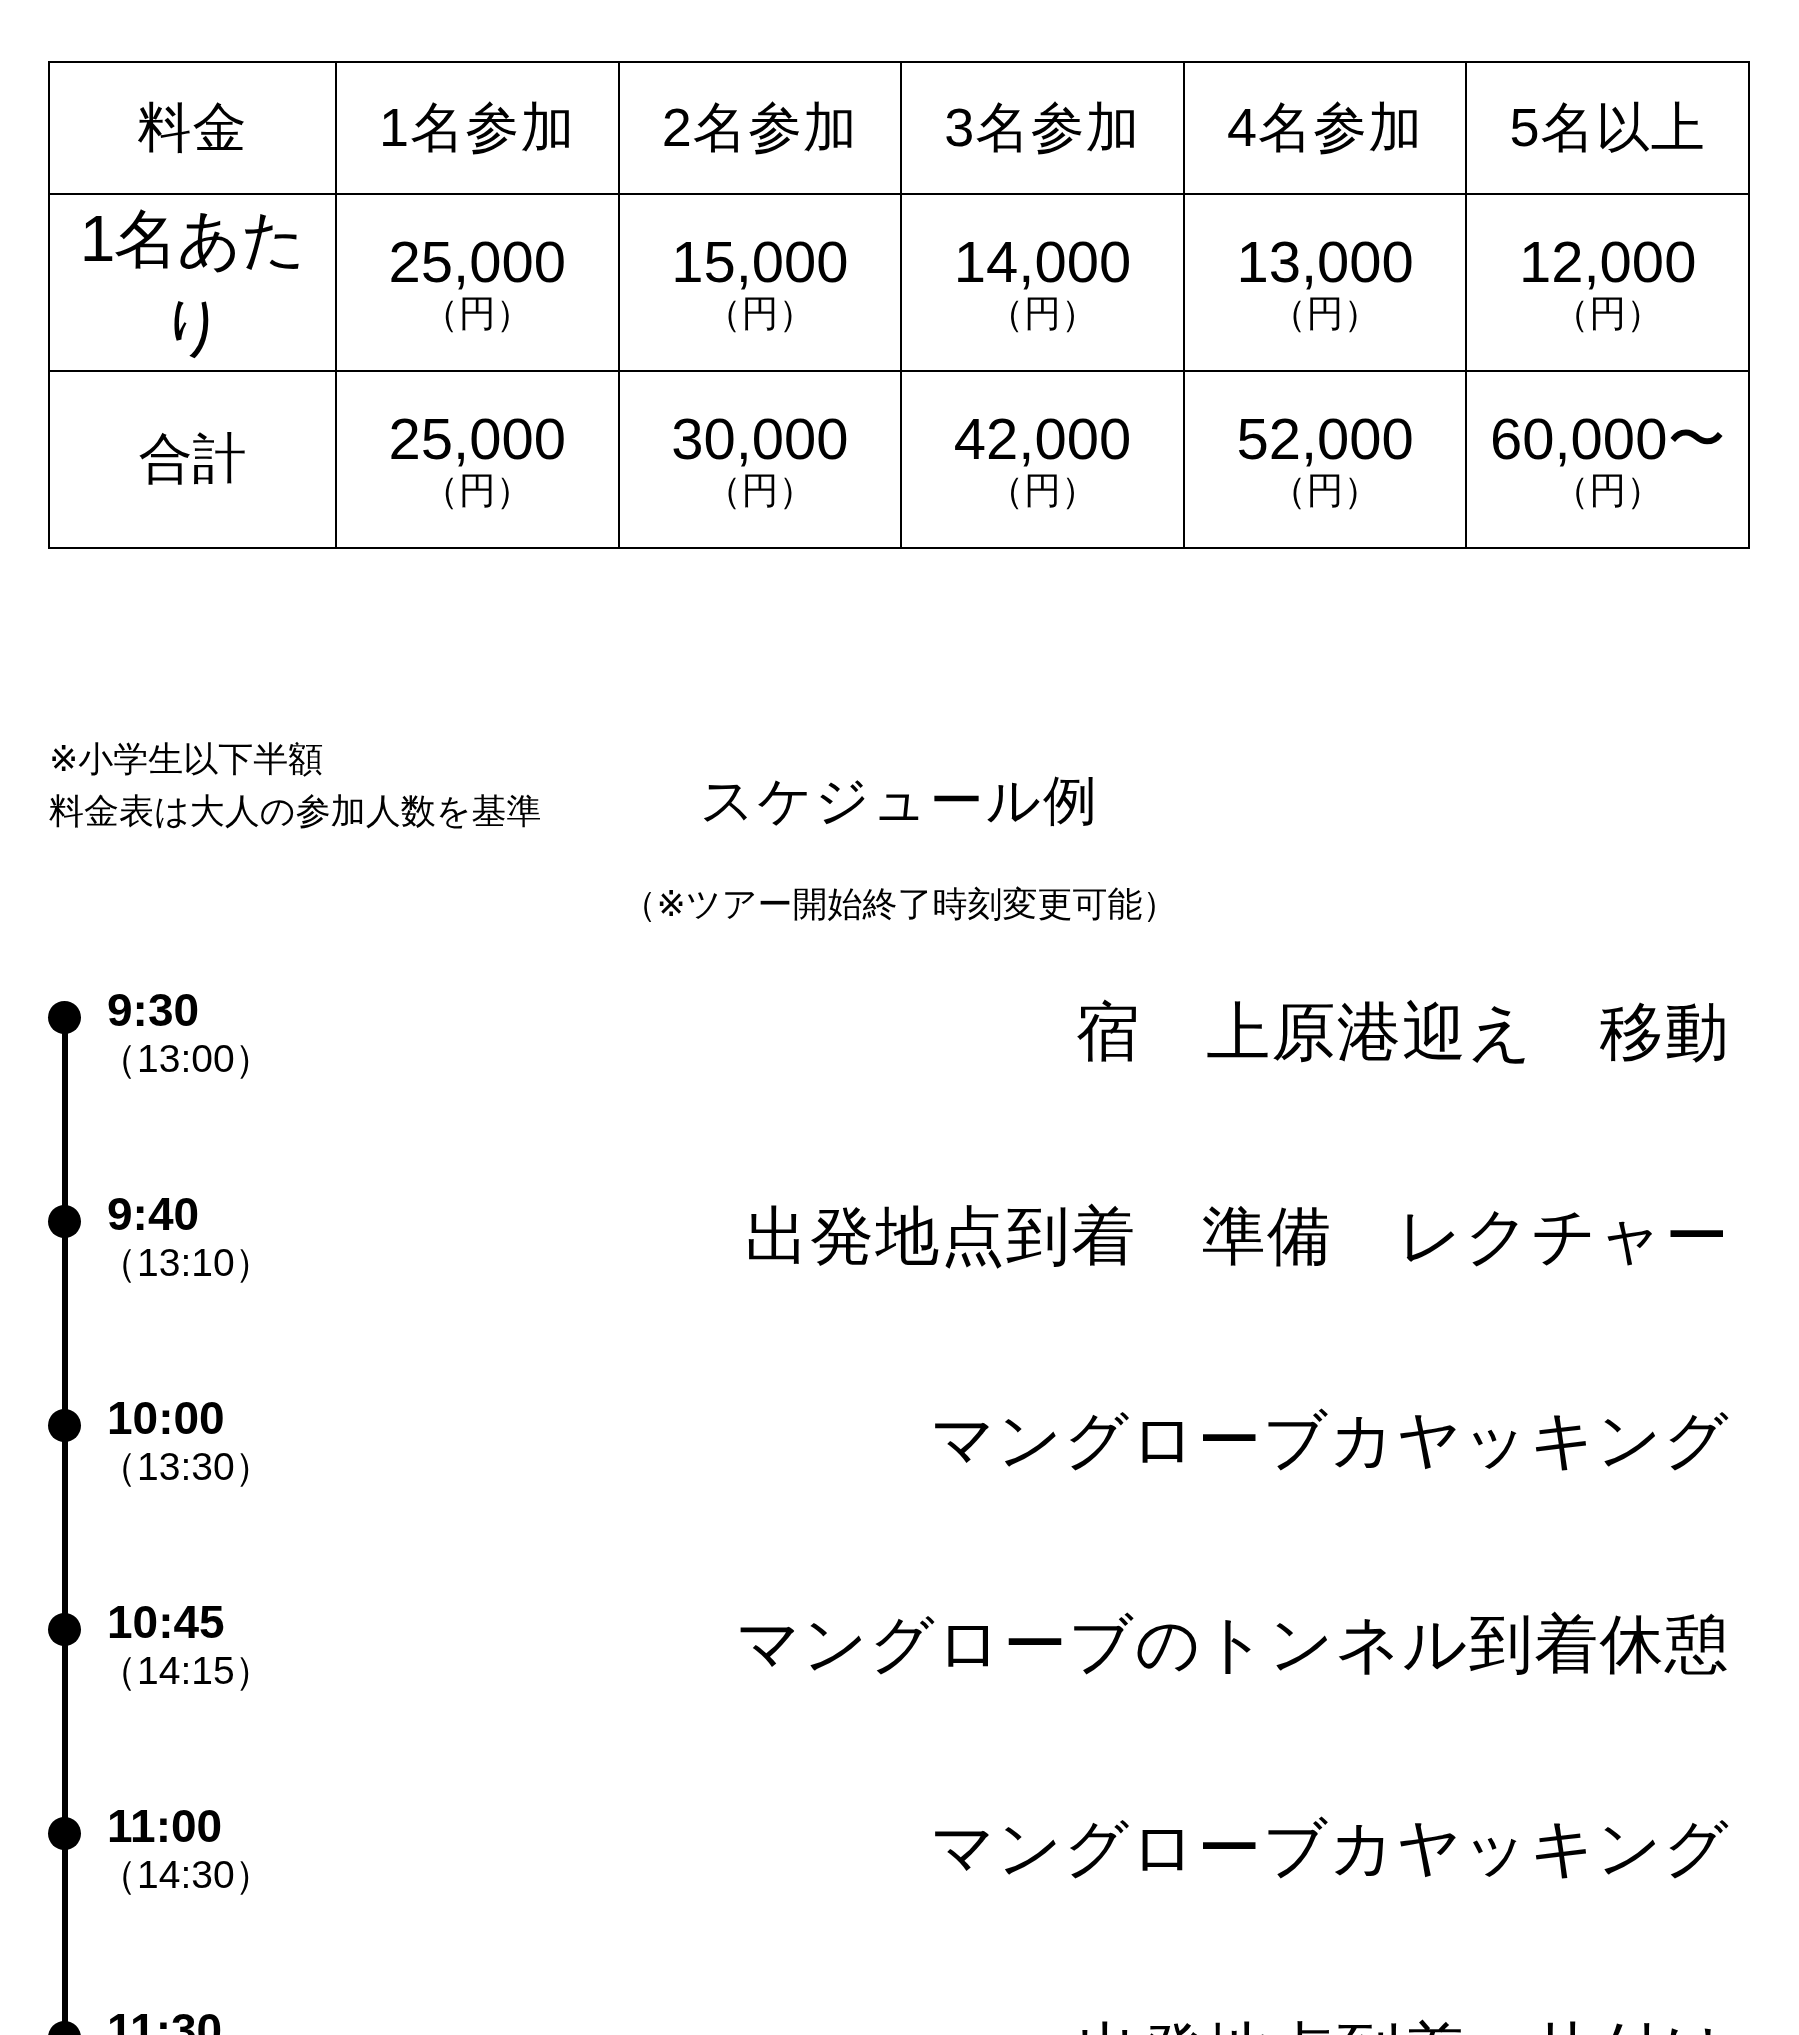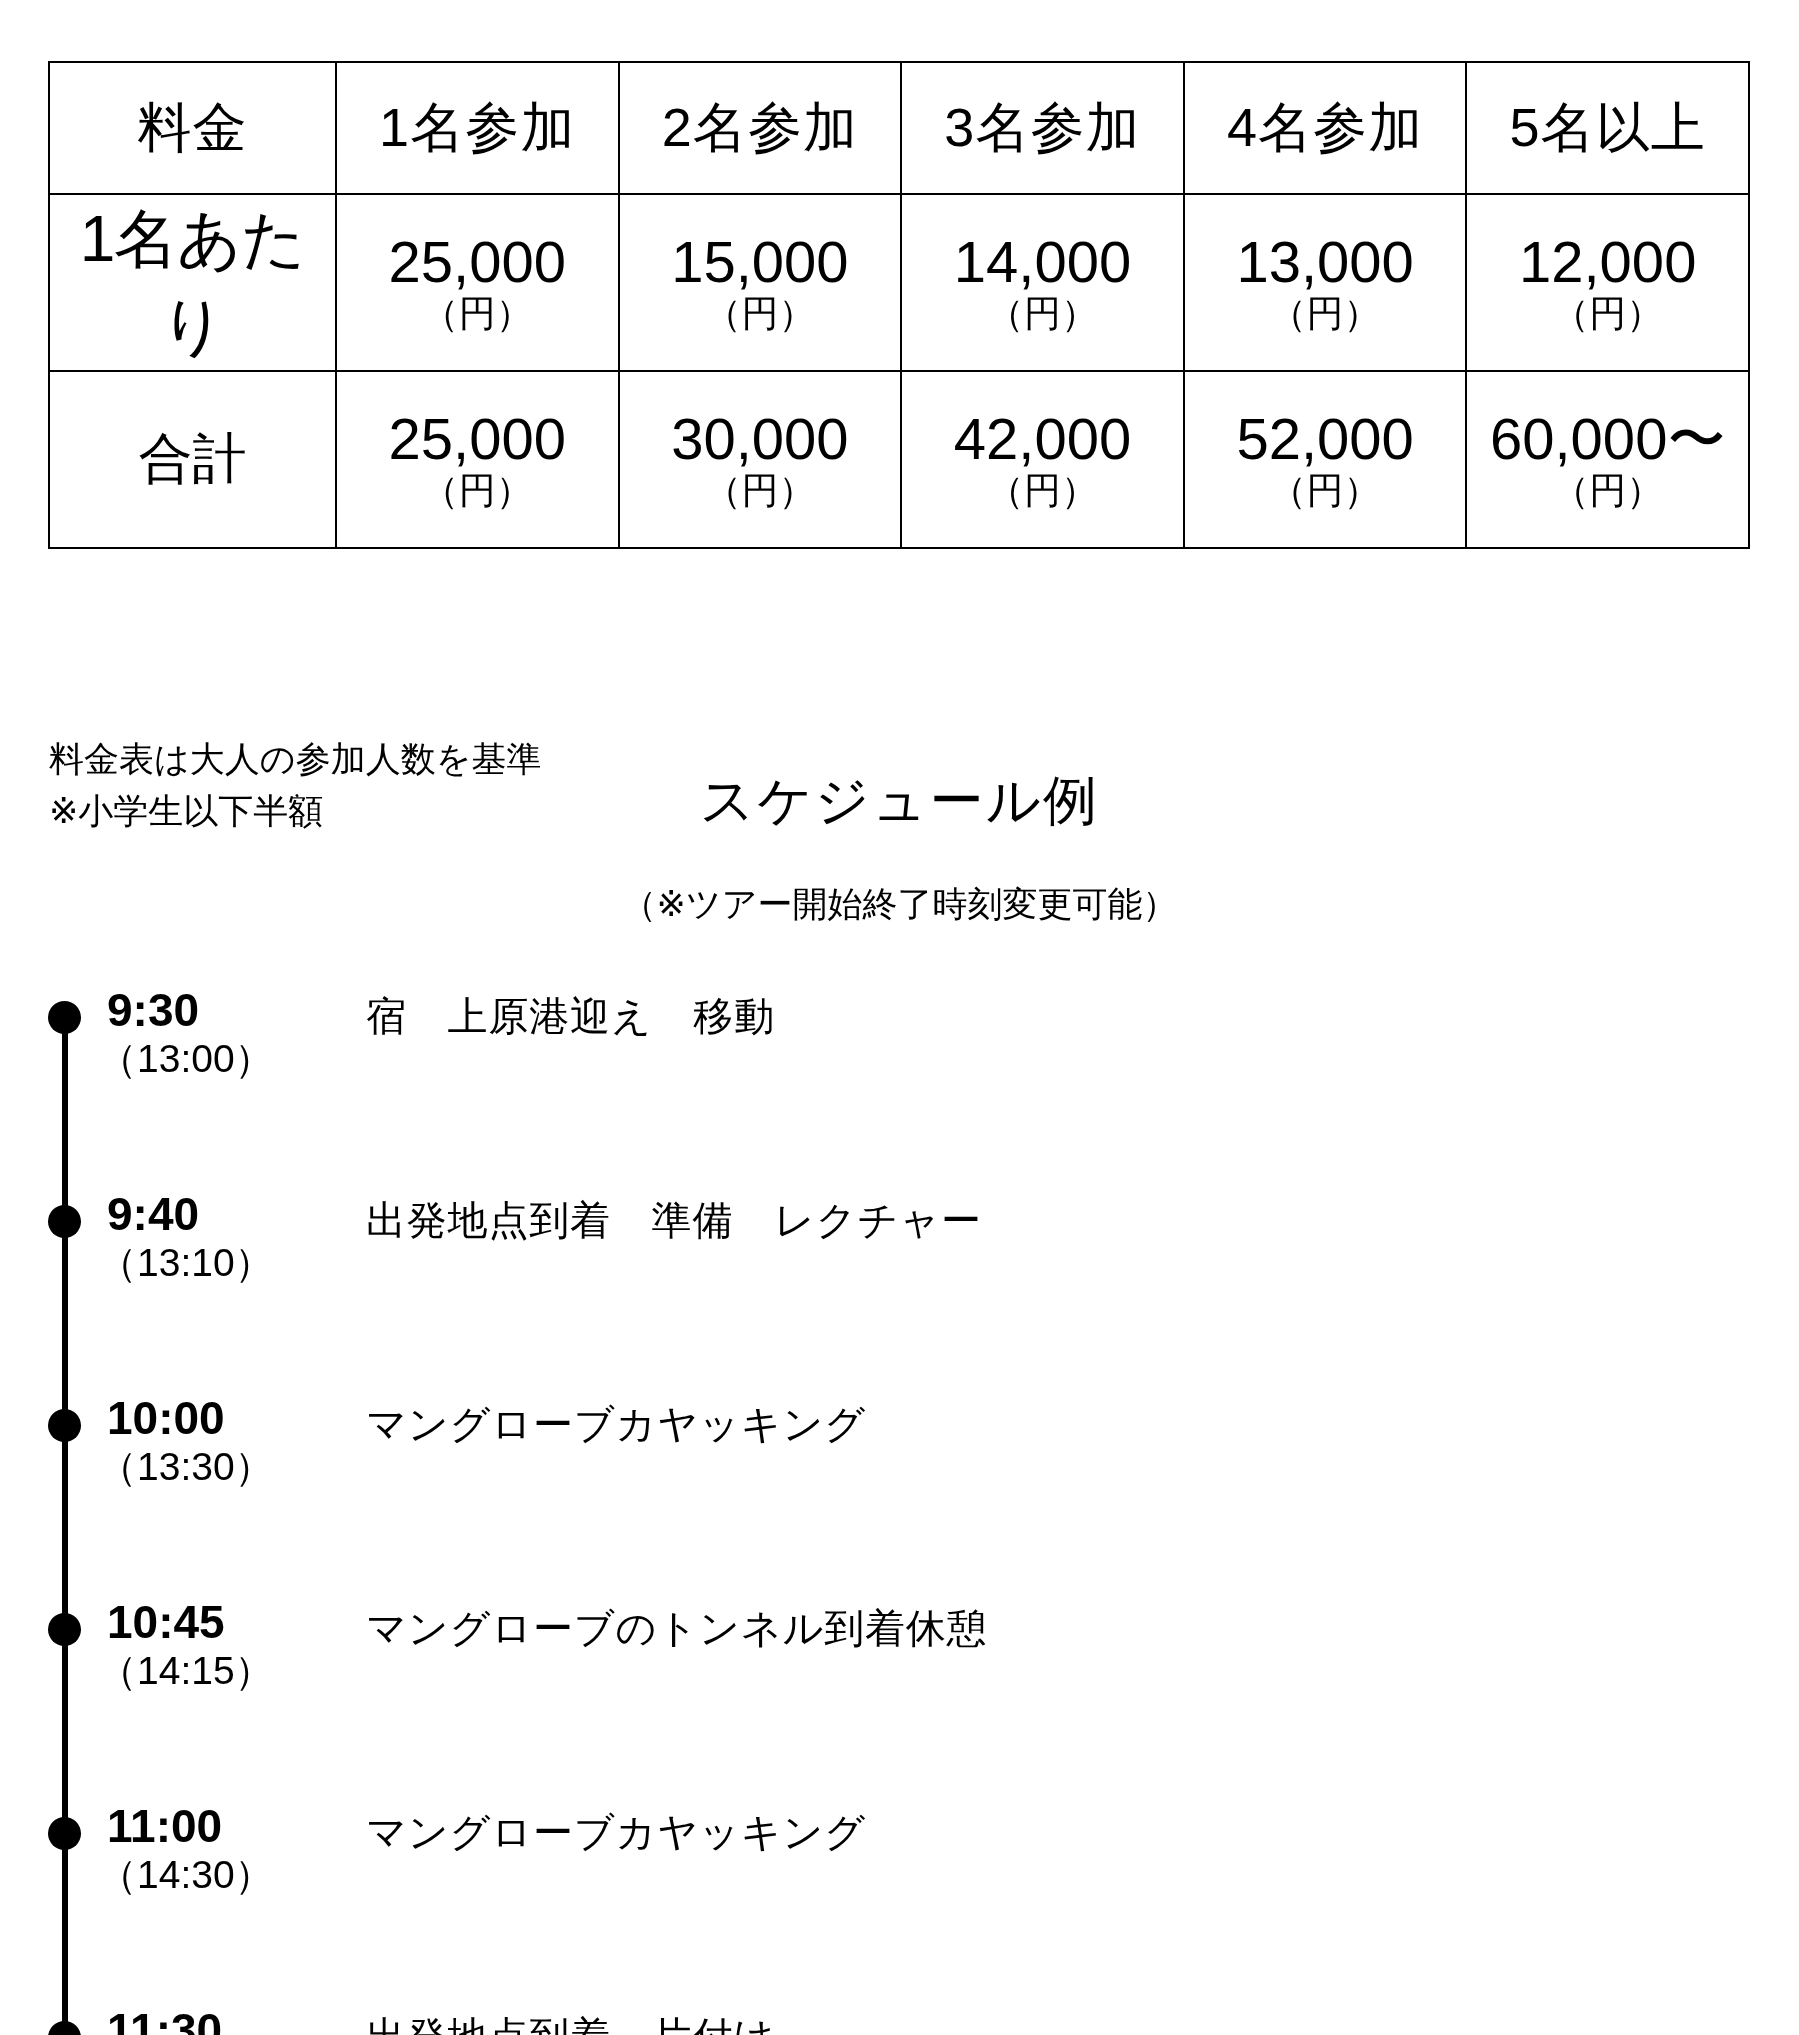--- a/index.html
+++ b/index.html
@@ -139,22 +139,22 @@
     font-size: 39px;
     line-height: 1.12;
     display: block;
     text-align: left;
   }
   .tl-desc {
     position: absolute;
     left: 366px;
     right: 69px;
     top: 4.1px;
-    text-align: left;
-    font-size: 40px;
+    text-align: right;
+    font-size: 64px;
     letter-spacing: 0.02em;
     white-space: nowrap;
     font-family: Liberation Serif, serif;
   }
 </style>
 </head>
 <body>
 
 <div class="price-table-wrap">
   <table class="price-table">
@@ -215,22 +215,22 @@
       <td>
         <span class="cell-amount">60,000〜</span>
         <span class="cell-unit">（円）</span>
       </td>
     </tr>
   </tbody>
     </table>
 </div>
 
 <div class="notes">
+  <div>※小学生以下半額</div>
   <div>料金表は大人の参加人数を基準</div>
-  <div>※小学生以下半額</div>
 </div>
 
 <div class="sched-title">スケジュール例</div>
 <div class="sched-sub">（※ツアー開始終了時刻変更可能）</div>
 
 <div class="timeline">
   <div class="tl-line"></div>
 
   <div class="tl-item">
     <div class="tl-dot"></div>

